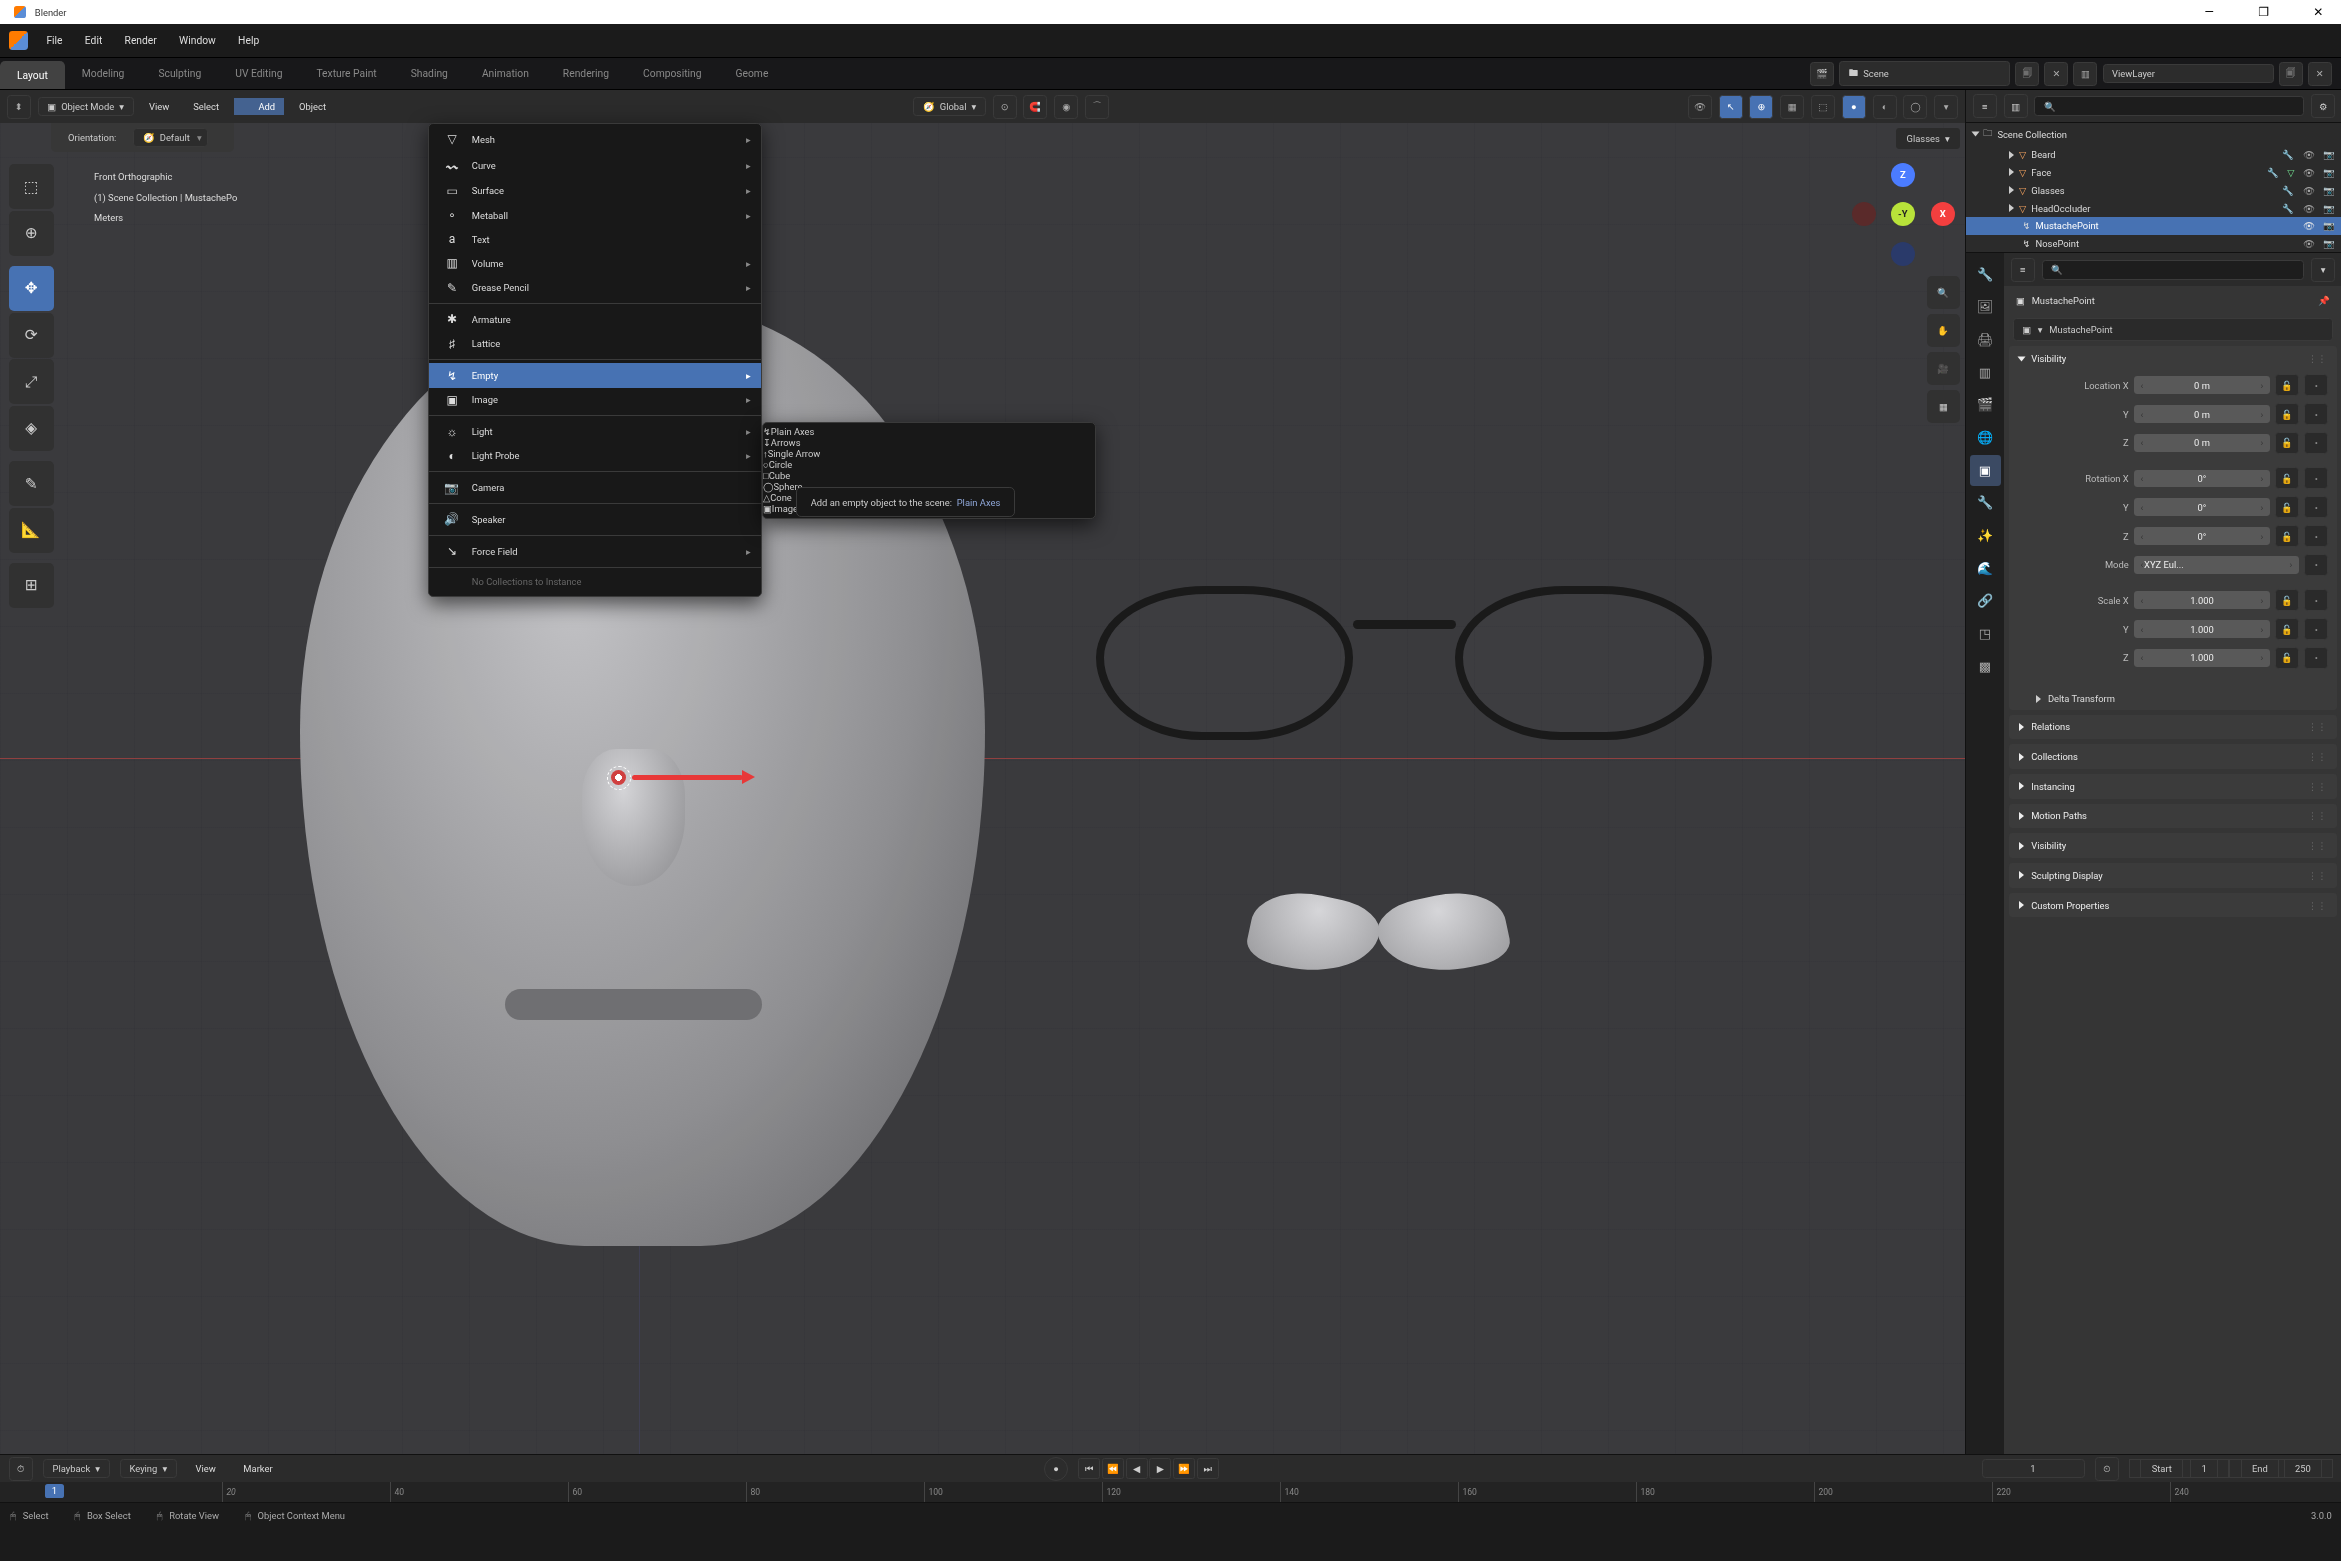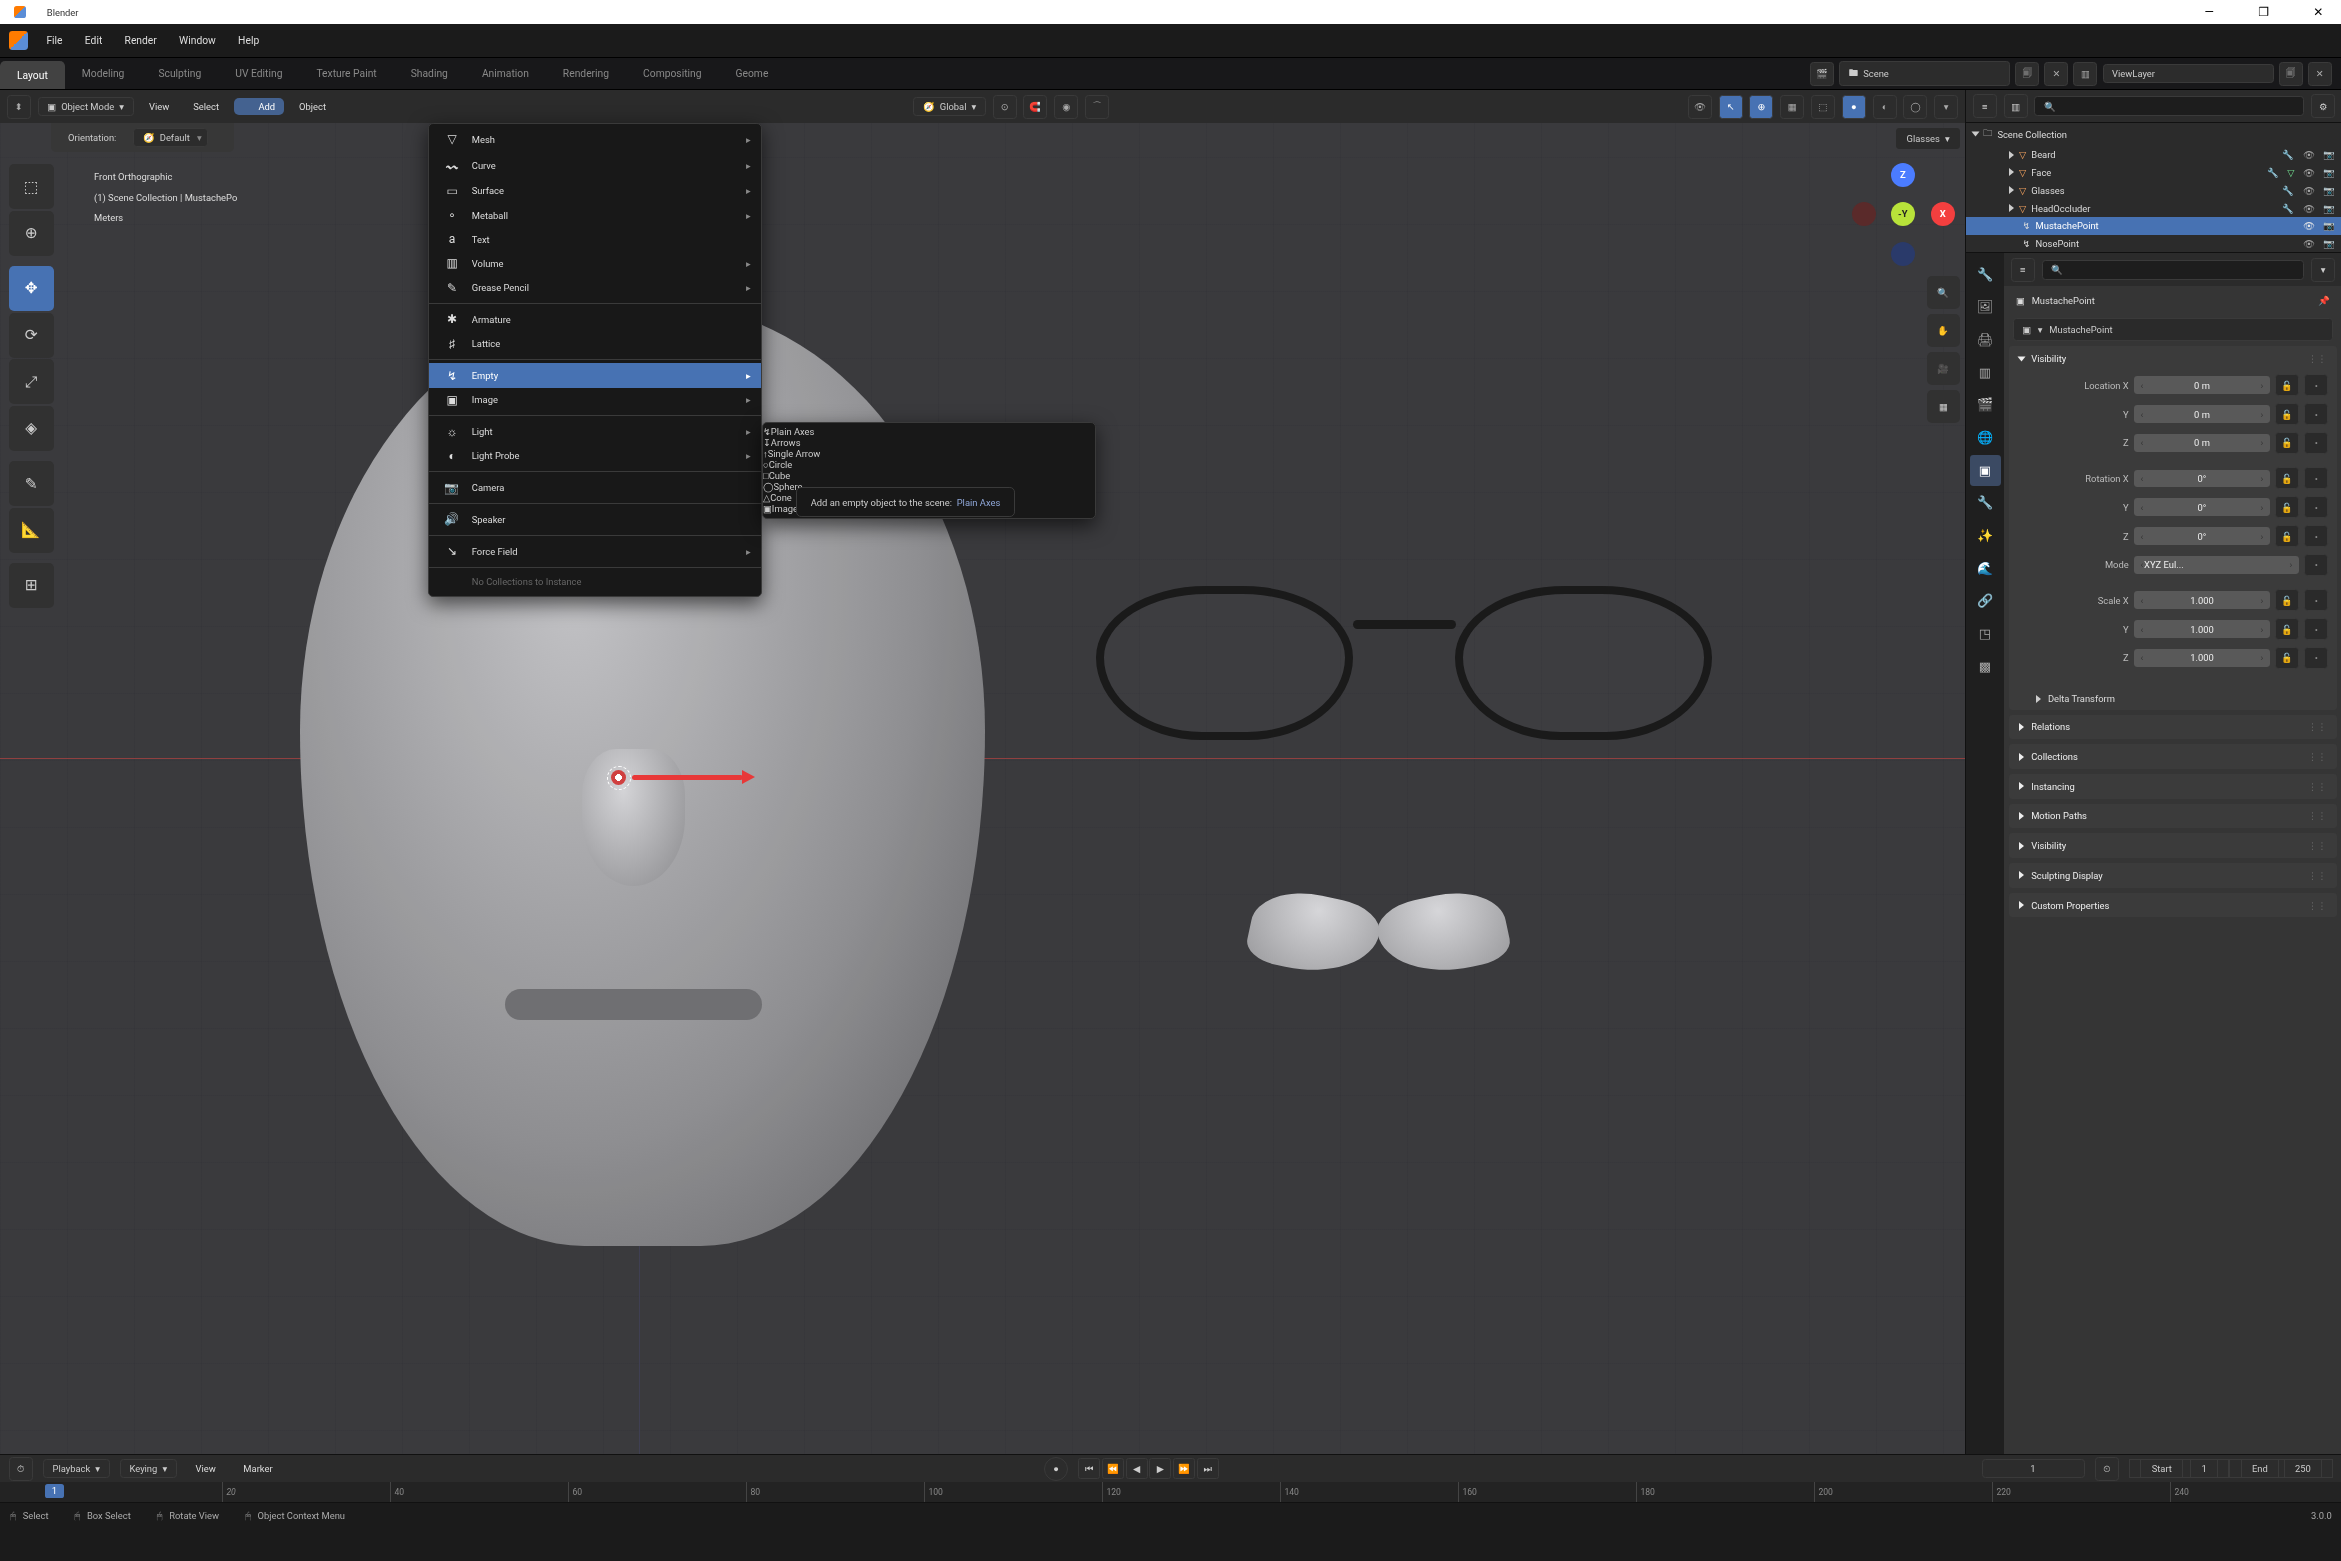--- a/index.html
+++ b/index.html
@@ -1,20 +1,20 @@
 <!DOCTYPE html>
 <html><head>
 <meta charset="utf-8">
 <style>
 * { margin:0; padding:0; box-sizing:border-box; font-family:-apple-system,BlinkMacSystemFont,"Segoe UI",Roboto,sans-serif; font-size:9.4px; user-select:none; }
 body { background:#1b1b1b; color:#cccccc; width:2342px; height:1561px; overflow:hidden; }
 
 
 .titlebar { height:24px; background:#ffffff; color:#333; display:flex; align-items:center; padding:0 6.8px; justify-content:space-between; }
-.titlebar .left { display:flex; align-items:center; gap:21px;padding-left:7px; }
+.titlebar .left { display:flex; align-items:center; gap:9px;padding-left:7px; }
 .titlebar .logo { width:12px; height:12px; background:linear-gradient(135deg,#ff7b00 50%,#5b8dd6 50%); border-radius:2.6px; }
 .titlebar .ctrls { display:flex; gap:20.5px; color:#000; }
 .titlebar .ctrls span { width:34px; text-align:center; font-size:12px; }
 
 
 .topmenu { height:33px; background:#1b1b1b; display:flex; align-items:center; padding:0 8.6px; gap:1.7px; }
 .topmenu .logosm { width:19px; height:19px; background:linear-gradient(135deg,#ff7b00 50%,#5b8dd6 50%); border-radius:3.4px; margin-right:6.8px; }
 .topmenu .mi { padding:3.4px 10.3px; color:#dedede; font-size:10.3px; }
 
 
@@ -33,21 +33,21 @@
   linear-gradient(#3333364d 0.9px,transparent 0.9px),
   linear-gradient(90deg,#3333364d 0.9px,transparent 0.9px);
   background-size:67px 67px; overflow:hidden; }
 .viewport::before { content:''; position:absolute; left:0; right:0; top:49%; border-top:0.9px solid #904040; }
 .viewport::after { content:''; position:absolute; top:0; bottom:0; left:32.5%; border-left:0.9px solid #3f3f52; }
 
 
 .vphdr { position:absolute; top:0; left:0; right:0; height:33px; background:#2b2b2b; display:flex; align-items:center; padding:0 6.8px; gap:6.8px; z-index:5;}
 .vphdr .drop { background:#2c2c2c; border:0.9px solid #3a3a3a; border-radius:3.4px; padding:3.4px 8.6px; color:#ccc; display:flex; align-items:center; gap:5.1px;}
 .vphdr .mitem { padding:3.4px 8.6px; color:#ddd; }
-.vphdr .mitem.active { background:#446290; border-radius:5px; color:#fff;padding-left:24px;}
+.vphdr .mitem.active { background:#446290; border-radius:0; color:#fff;padding-left:24px;}
 .vphdr .iconbtn { width:24px; height:24px; background:#2c2c2c; border:0.9px solid #3a3a3a; border-radius:3.4px; display:flex; align-items:center; justify-content:center; color:#aaa;}
 .vphdr .iconbtn.blue { background:#4772b3; color:#fff; }
 .vphdr .spacer { flex:1; }
 
 
 .orient { position:absolute; top:33px; left:51px; height:29px; display:flex; align-items:center; gap:17px; background:#373737; border-radius:0 0 5.1px 5.1px; padding:0 26px 0 17px; z-index:4; color:#ccc;}
 .orient .drop { background:#2c2c2c; border:0.9px solid #3a3a3a; border-radius:3.4px; padding:2.6px 17px 2.6px 8.6px; display:flex; align-items:center; gap:5.1px; position:relative;}
 .orient .drop::after{ content:'▾'; position:absolute; right:5.1px; color:#888;}
 
 

